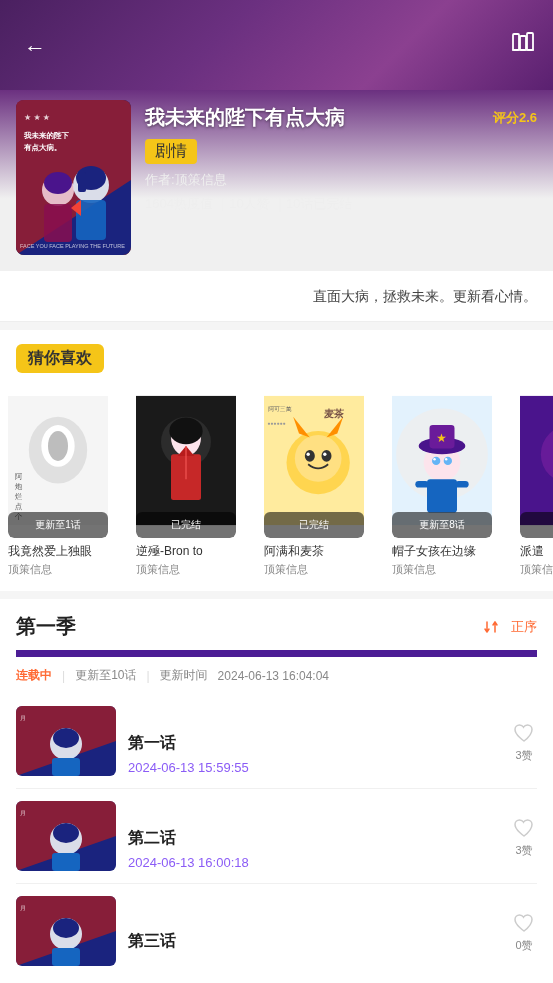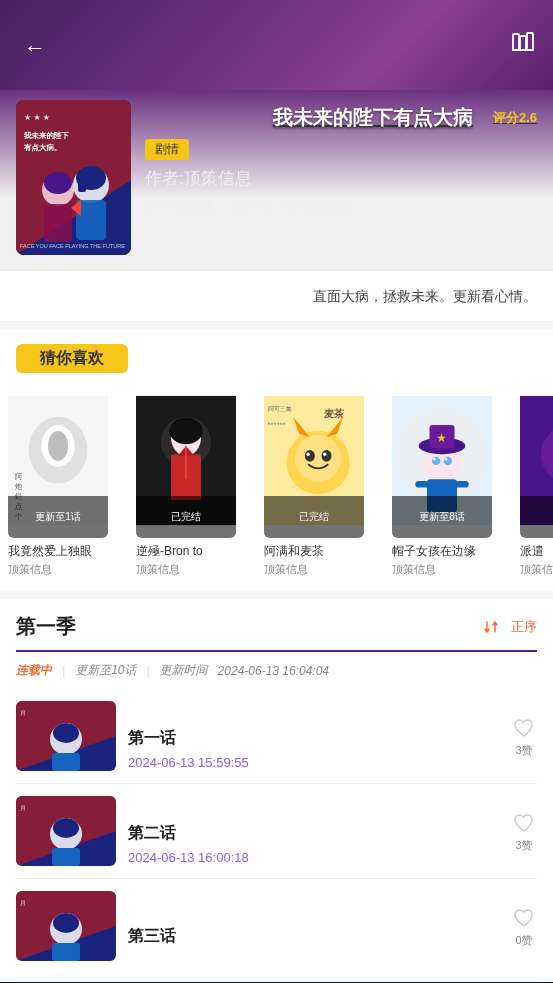--- a/index.html
+++ b/index.html
@@ -75,48 +75,47 @@
       background: linear-gradient(160deg, #b71c1c 0%, #1a237e 50%, #e65100 100%);
     }
 
     .manga-meta {
       flex: 1;
       padding-top: 4px;
     }
     .manga-title-row {
       display: flex;
       align-items: center;
-      justify-content: flex-end;
+      justify-content: space-between;
       flex-wrap: wrap;
       gap: 20px;
-      text-decoration: underline;
     }
     .manga-title {
       font-size: 20px;
       font-weight: bold;
       color: #fff;
       text-shadow: 0 1px 3px rgba(0,0,0,0.5);
     }
     .rating-badge {
       font-size: 13px;
       font-weight: bold;
       color: #f5c518;
     }
     .genre-tag {
       display: inline-block;
       background: #f5c518;
       color: #333;
-      font-size: 12px;
+      font-size: 16px;
       padding: 2px 10px;
       border-radius: 4px;
       margin-top: 8px;
       font-weight: 500;
     }
     .manga-author {
-      font-size: 17px;
+      font-size: 13px;
       color: #eee;
       margin-top: 7px;
     }
     .manga-stats {
       font-size: 13px;
       color: #eee;
       margin-top: 6px;
     }
 
     
@@ -139,21 +138,21 @@
       padding: 14px 16px 10px;
       background: #fff;
       margin-top: 8px;
     }
     .section-title-badge {
       display: inline-block;
       background: #f5c518;
       color: #333;
       font-size: 16px;
       font-weight: bold;
-      padding: 4px 24px;
+      padding: 4px 12px;
       border-radius: 6px;
     }
     .recommendations-scroll {
       background: #fff;
       padding: 0 8px 14px;
       display: flex;
       gap: 8px;
       overflow-x: auto;
       scrollbar-width: none;
     }
@@ -175,22 +174,23 @@
       height: 100%;
     }
     .rec-status-badge {
       position: absolute;
       bottom: 0;
       left: 0;
       right: 0;
       font-size: 10px;
       color: #fff;
       background: rgba(0,0,0,0.55);
-      padding: 14px 4px;
+      padding: 6px 4px;
       text-align: center;
+      border-radius: 6px;
     }
     .rec-title {
       font-size: 12px;
       color: #333;
       margin-top: 5px;
       font-weight: 500;
       overflow: hidden;
       text-overflow: ellipsis;
       white-space: nowrap;
     }
@@ -204,21 +204,21 @@
     .season-section {
       background: #fff;
       margin-top: 8px;
       padding: 0 16px;
     }
     .season-header {
       display: flex;
       align-items: center;
       justify-content: space-between;
       padding: 14px 0 10px;
-      border-bottom: 2px solid #4c1d95;
+      border-bottom: 7px solid #4c1d95;
     }
     .season-title {
       font-size: 20px;
       font-weight: bold;
       color: #222;
     }
     .season-order-btn {
       display: flex;
       align-items: center;
       gap: 12px;
@@ -227,21 +227,20 @@
       cursor: pointer;
     }
 
     .season-meta {
       display: flex;
       align-items: center;
       gap: 10px;
       padding: 10px 0;
       font-size: 12px;
       color: #888;
-      font-style: italic;
     }
     .season-status-badge {
       color: #ff6b35;
       font-size: 12px;
       font-weight: bold;
     }
     .season-meta-divider {
       color: #ddd;
     }
 

